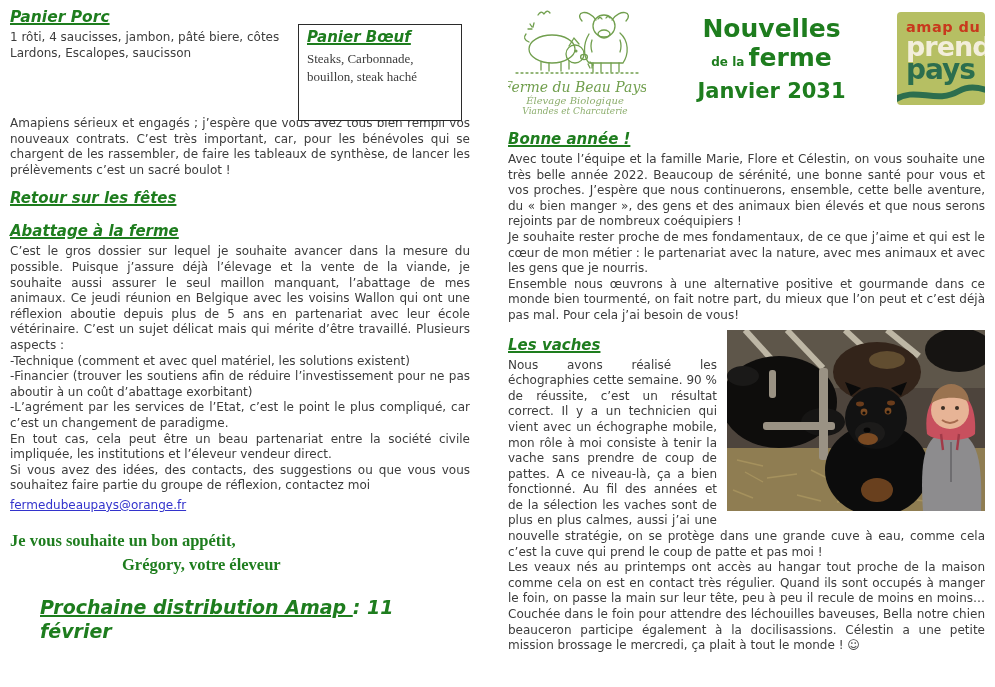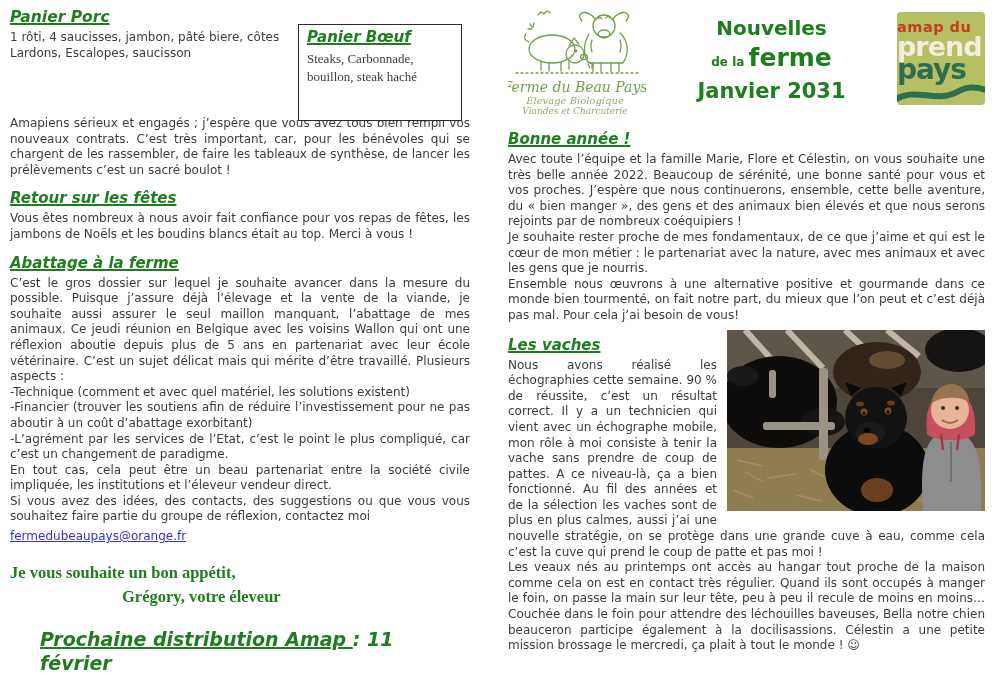--- a/index.html
+++ b/index.html
@@ -43,27 +43,27 @@
   .distribution{
     margin:18px 0 0 30px;color:#1e7d1e;font-weight:bold;font-style:italic;
     font-size:19px;line-height:24px;
   }
   .distribution .ul{text-decoration:underline;text-decoration-thickness:2px;}
 
   
   .r-head{display:flex;height:114px;}
   .farm-logo{width:138px;flex:none;}
   .title-block{flex:1;text-align:center;color:#1e7d1e;font-weight:bold;padding-top:10px;}
-  .title-l1{font-size:20px;line-height:29px;}
+  .title-l1{font-size:25px;line-height:29px;}
   .title-l2{font-size:25px;line-height:29px;}
   .title-l2 .small{font-size:12px;}
   .title-l3{font-size:21px;line-height:29px;}
   .amap-logo{
     flex:none;width:88px;height:93px;margin-top:8px;background:#b6bf63;border-radius:4px;
-    box-sizing:border-box;padding:7px 0 0 0;position:relative;overflow:hidden;
+    box-sizing:border-box;padding:7px 0 0 9px;position:relative;overflow:hidden;
   }
   .amap-l1{color:#c8391d;font-weight:bold;font-size:14.5px;line-height:16px;letter-spacing:.5px;}
   .amap-l2{color:#f3eedb;font-weight:bold;font-size:27px;line-height:23px;letter-spacing:-1px;}
   .amap-l3{color:#2c6e4e;font-weight:bold;font-size:28px;line-height:23px;letter-spacing:-1px;}
   .amap-wave{position:absolute;left:0;bottom:0;}
 
   .r-sec{margin-top:12px;}
   .photo{float:right;width:258px;height:181px;margin:-6px 0 4px 10px;}
   .clear{clear:both;}
 </style>
@@ -87,21 +87,20 @@
     </div>
 
     <div>
       <p class="bt">Amapiens sérieux et engagés ; j’espère que vous avez tous bien rempli vos nouveaux contrats. C’est très important, car, pour les bénévoles qui se chargent de les rassembler, de faire les tableaux de synthèse, de lancer les prélèvements c’est un sacré boulot !</p>
     </div>
 
     <div class="gap"></div>
 
     <div>
       <h2 class="sec-h"><span class="ht">Retour sur les fêtes</span></h2>
-      <p class="bt">Vous êtes nombreux à nous avoir fait confiance pour vos repas de fêtes, les jambons de Noëls et les boudins blancs était au top. Merci à vous !</p>
     </div>
 
     <div class="gap"></div>
 
     <div>
       <h2 class="sec-h"><span class="ht">Abattage à la ferme</span></h2>
       <p class="bt">C’est le gros dossier sur lequel je souhaite avancer dans la mesure du possible. Puisque j’assure déjà l’élevage et la vente de la viande, je souhaite aussi assurer le seul maillon manquant, l’abattage de mes animaux. Ce jeudi réunion en Belgique avec les voisins Wallon qui ont une réflexion aboutie depuis plus de 5 ans en partenariat avec leur école vétérinaire. C’est un sujet délicat mais qui mérite d’être travaillé. Plusieurs aspects :</p>
       <p class="bt">-Technique (comment et avec quel matériel, les solutions existent)</p>
       <p class="bt">-Financier (trouver les soutiens afin de réduire l’investissement pour ne pas aboutir à un coût d’abattage exorbitant)</p>
       <p class="bt">-L’agrément par les services de l’Etat, c’est le point le plus compliqué, car c’est un changement de paradigme.</p>

